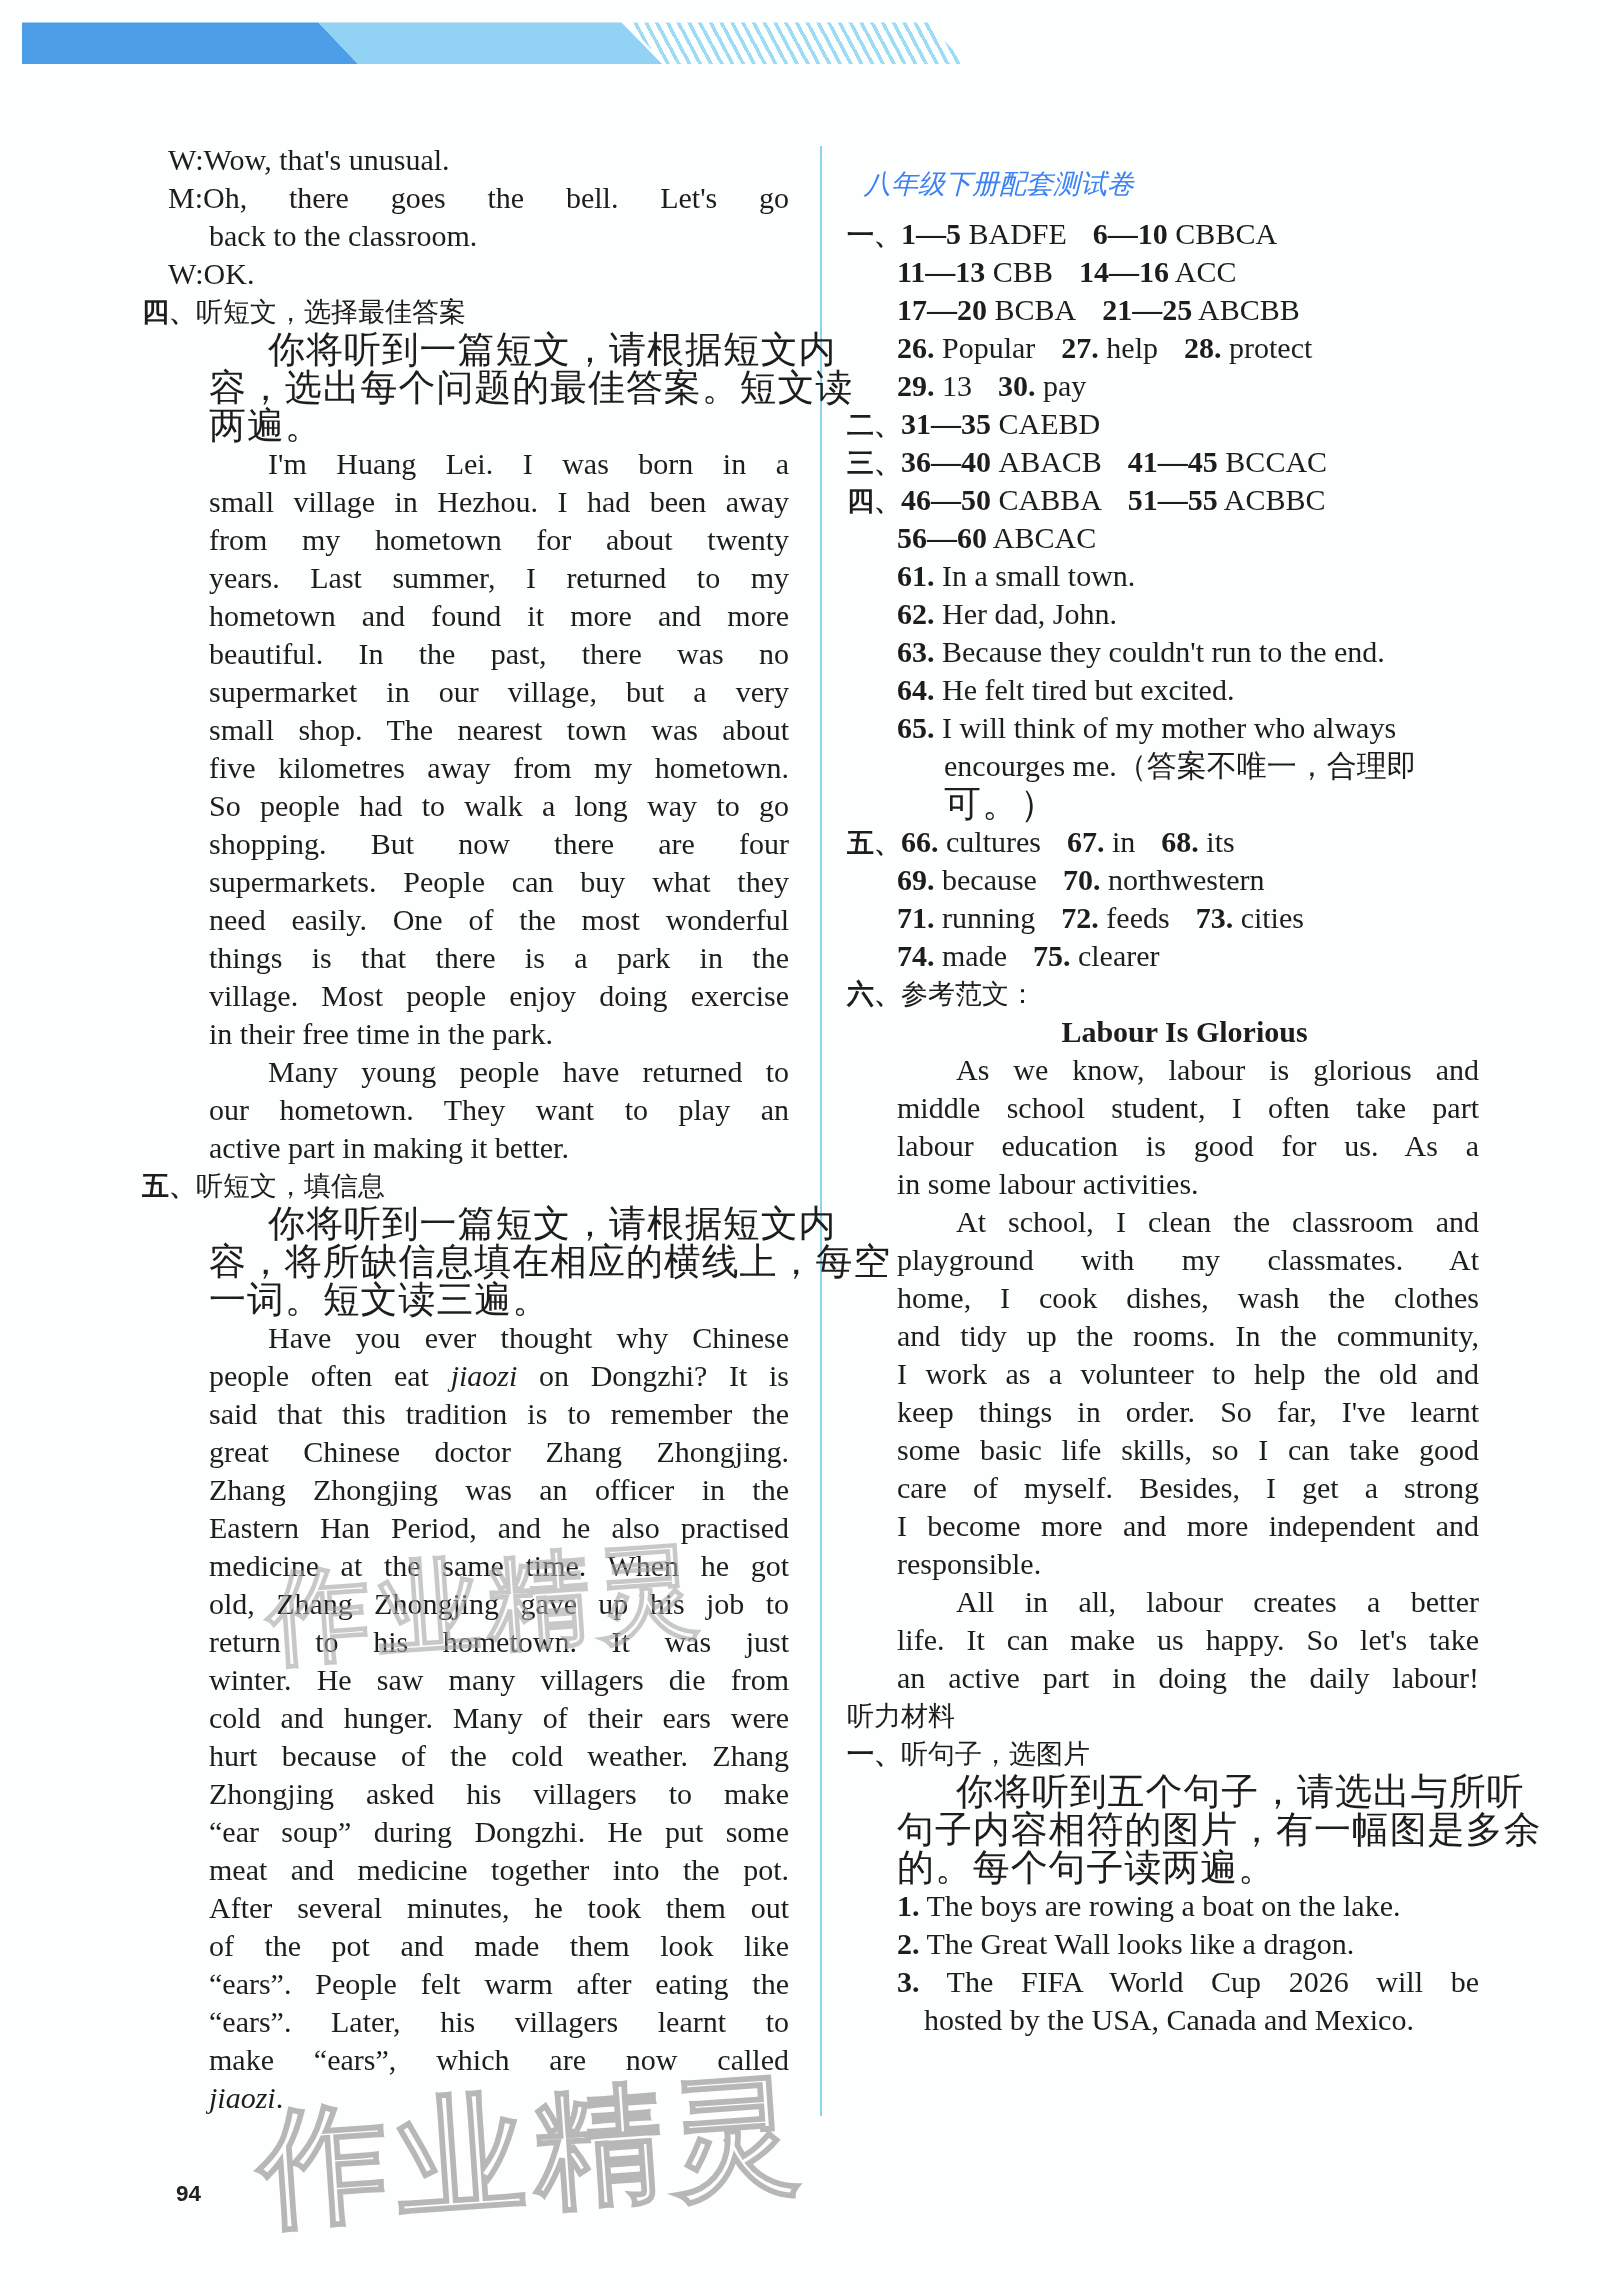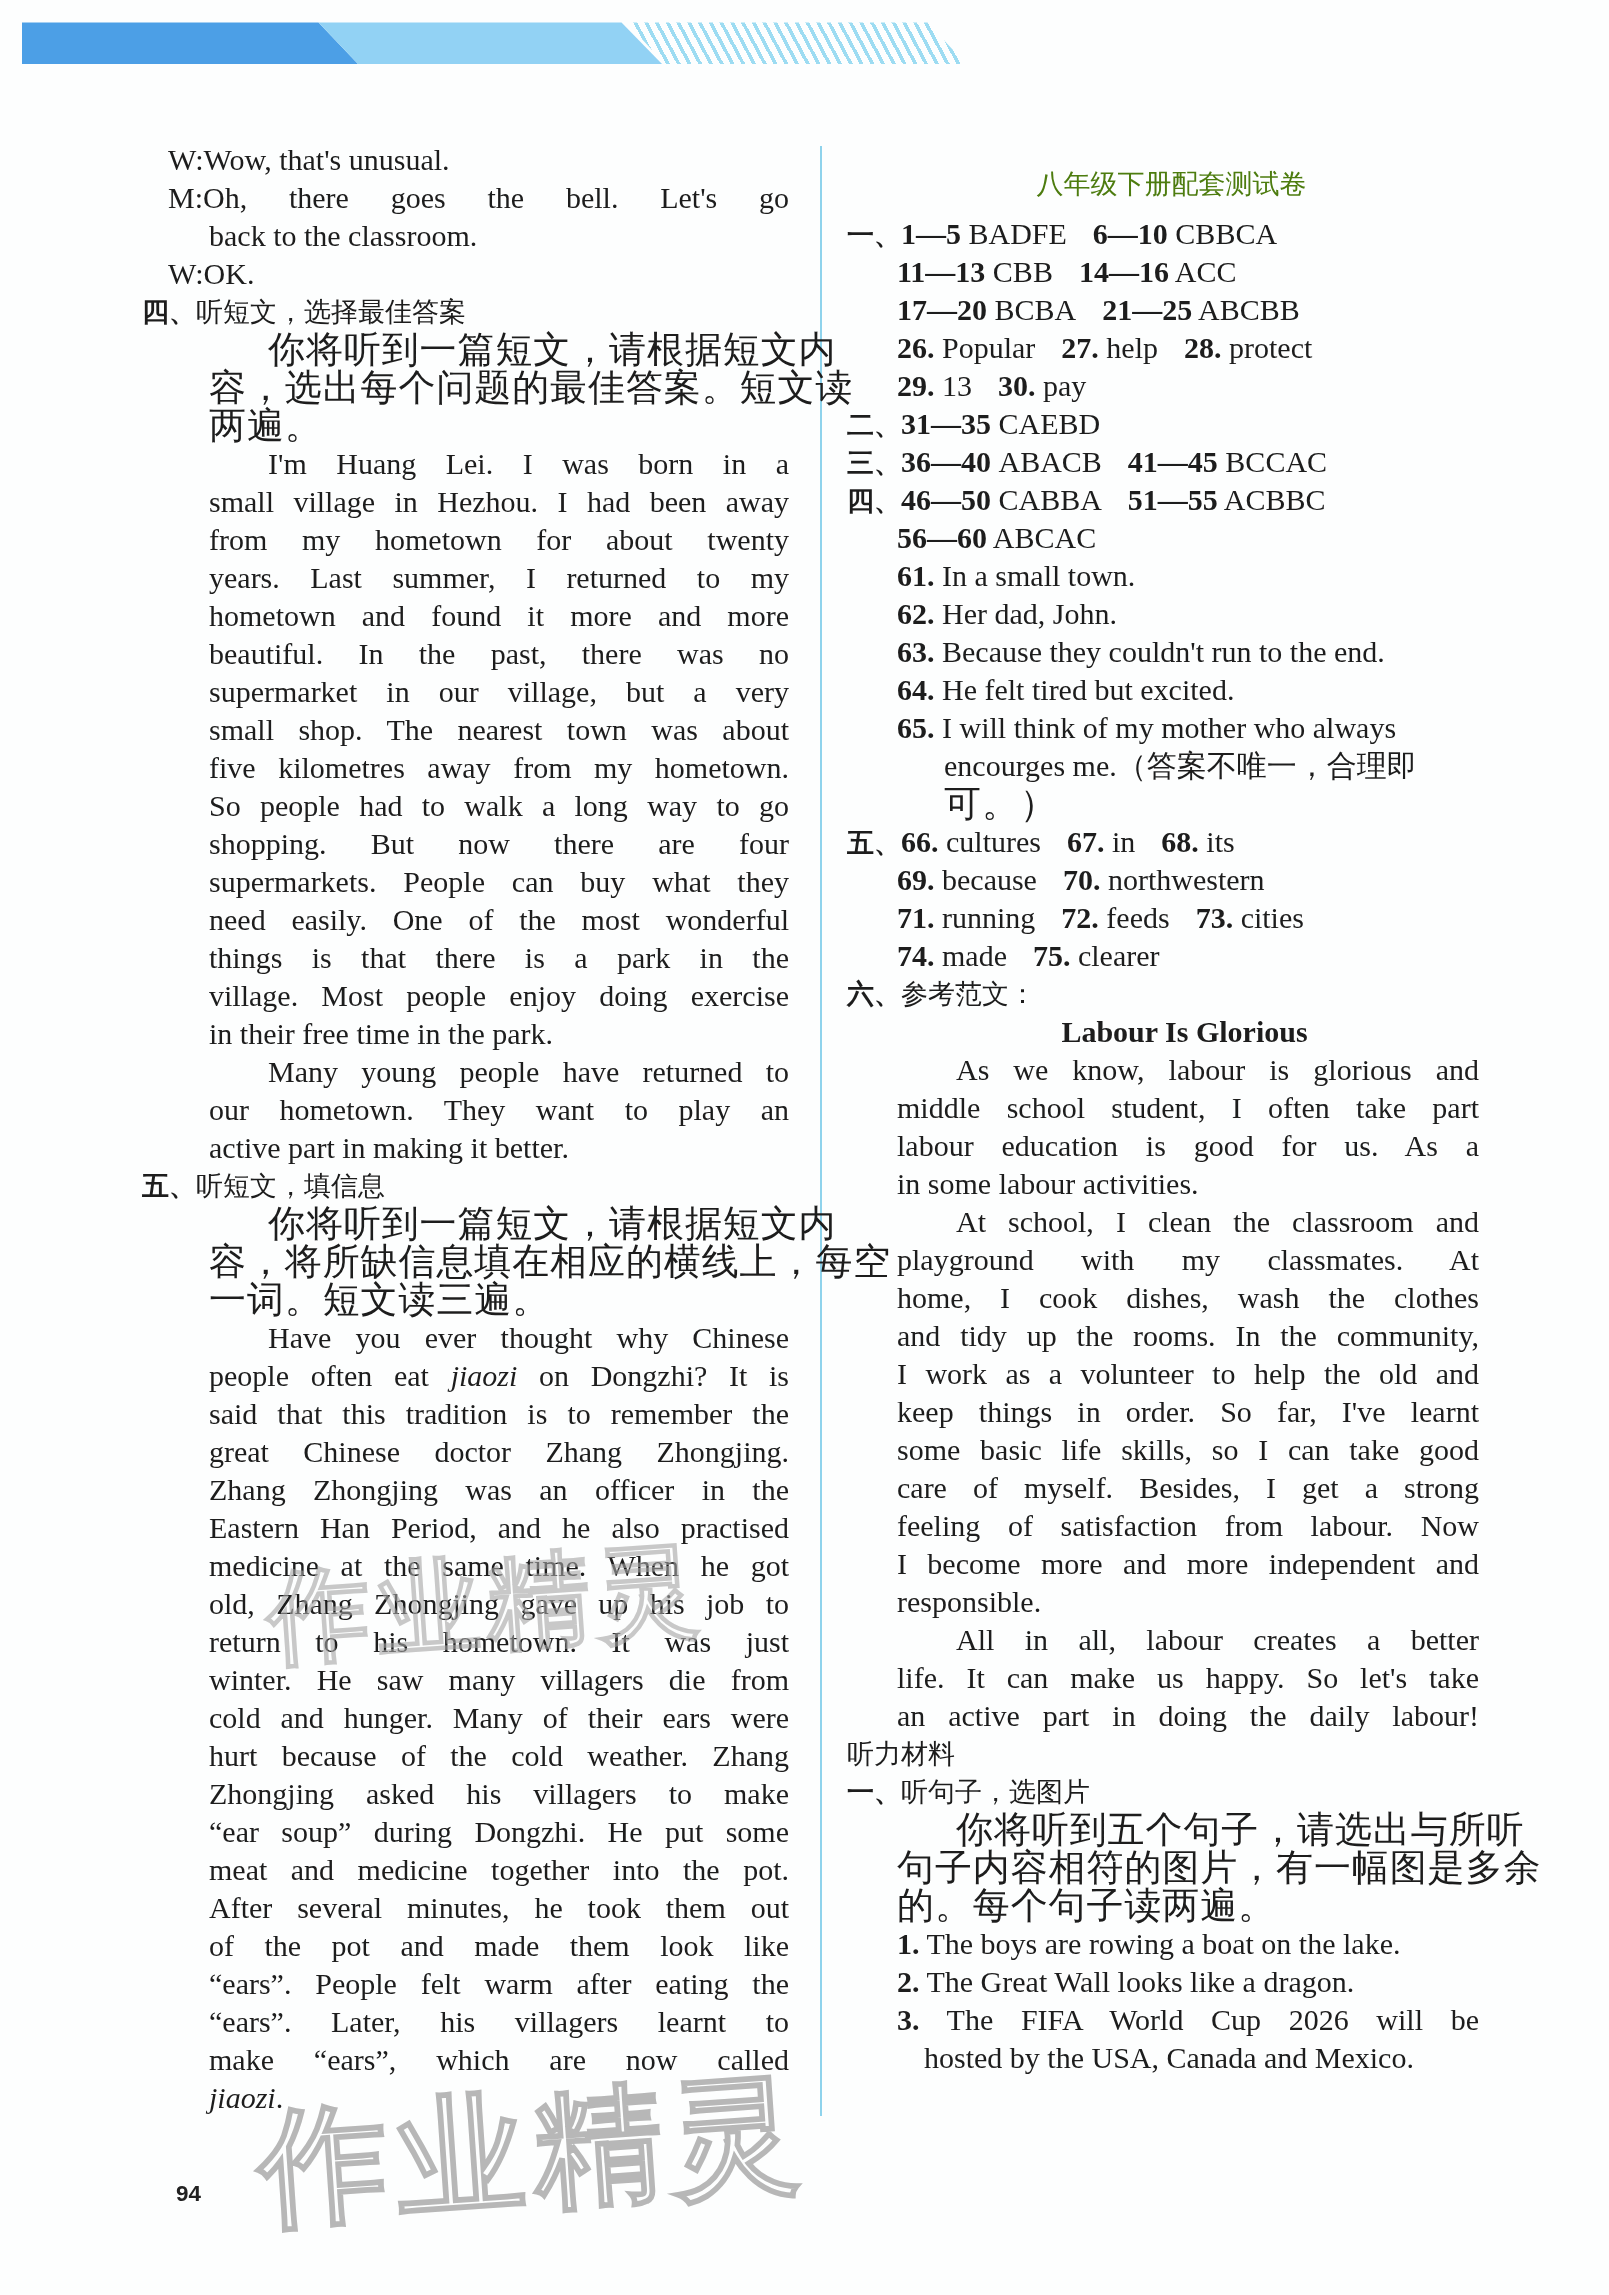--- a/index.html
+++ b/index.html
@@ -36,22 +36,22 @@
   .just { text-align: justify; text-align-last: justify; white-space: normal; }
   .ind1 { padding-left: 41px; }
   .ind2 { padding-left: 41px; }
   .para-ind { text-indent: 59px; }
   .cn { font-family: Liberation Sans, sans-serif; font-size: 37px; letter-spacing: 0.9px; }
   .sec { font-family: "DejaVu Sans", sans-serif; font-size: 27px; }
   .sec b { font-weight: 700; }
   b.num { font-weight: 700; }
   .gap { display: inline-block; width: 26px; }
   .title-blue {
-    font-family: "DejaVu Sans", sans-serif; color: #4d7c0f; font-size: 27px;
-    text-align: center; height: 38px; padding-left: 17px;
+    font-family: "DejaVu Sans", sans-serif; color: #3b82f6; font-size: 27px;
+    text-align: left; height: 38px; padding-left: 17px; font-style: italic;
   }
   .essay-title { text-align: center; font-weight: 700; }
   .section-bold { font-family: "DejaVu Sans", sans-serif; font-weight: 400; font-size: 27px; }
   i { font-style: italic; }
   .pagenum {
     position: absolute; left: 176px; top: 2181px; font-size: 22.4px;
     font-family: "Liberation Sans", sans-serif; color: #222; font-weight: bold;
   }
   .watermark {
     position: absolute; left: 258px; top: 2065px;
@@ -225,21 +225,20 @@
     <div class="line just">labour education is good for us. As a</div>
     <div class="line">in some labour activities.</div>
     <div class="line just para-ind">At school, I clean the classroom and</div>
     <div class="line just">playground with my classmates. At</div>
     <div class="line just">home, I cook dishes, wash the clothes</div>
     <div class="line just">and tidy up the rooms. In the community,</div>
     <div class="line just">I work as a volunteer to help the old and</div>
     <div class="line just">keep things in order. So far, I've learnt</div>
     <div class="line just">some basic life skills, so I can take good</div>
     <div class="line just">care of myself. Besides, I get a strong</div>
-    <div class="line just">feeling of satisfaction from labour. Now</div>
     <div class="line just">I become more and more independent and</div>
     <div class="line">responsible.</div>
     <div class="line just para-ind">All in all, labour creates a better</div>
     <div class="line just">life. It can make us happy. So let's take</div>
     <div class="line just">an active part in doing the daily labour!</div>
   </div>
 
   <div class="line section-bold">听力材料</div>
   <div class="line sec">
     <b>一、</b><span>听句子，选图片</span>

